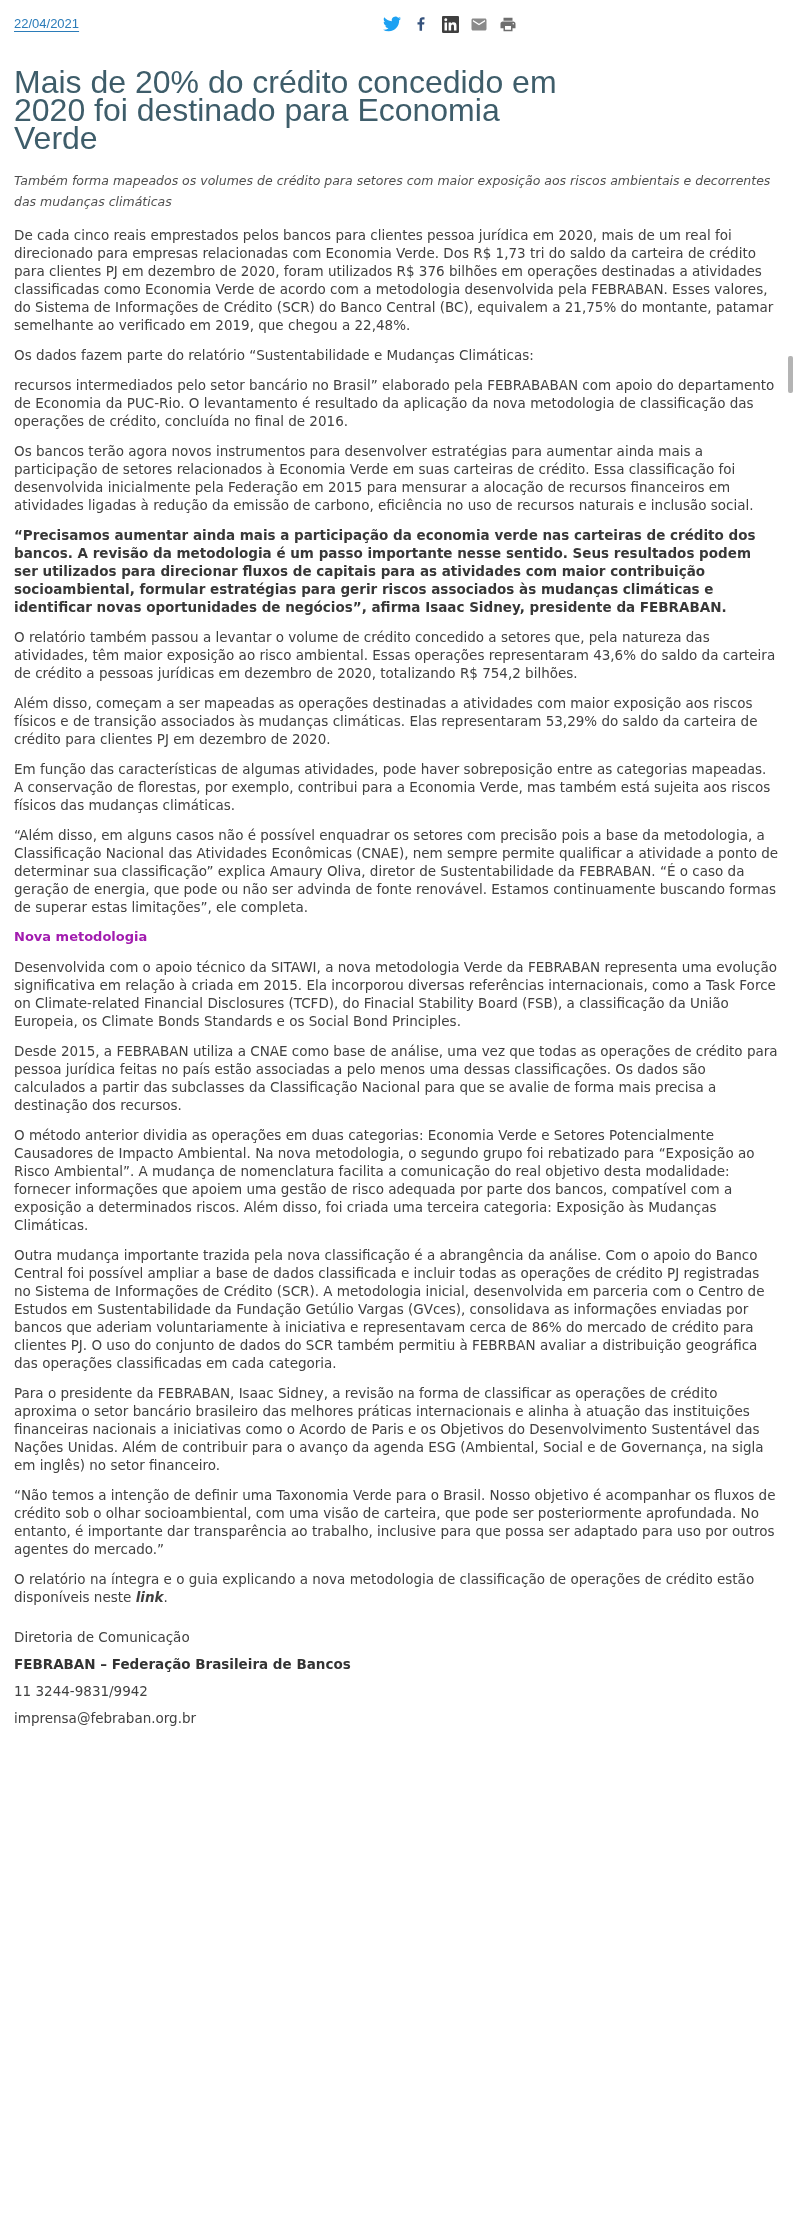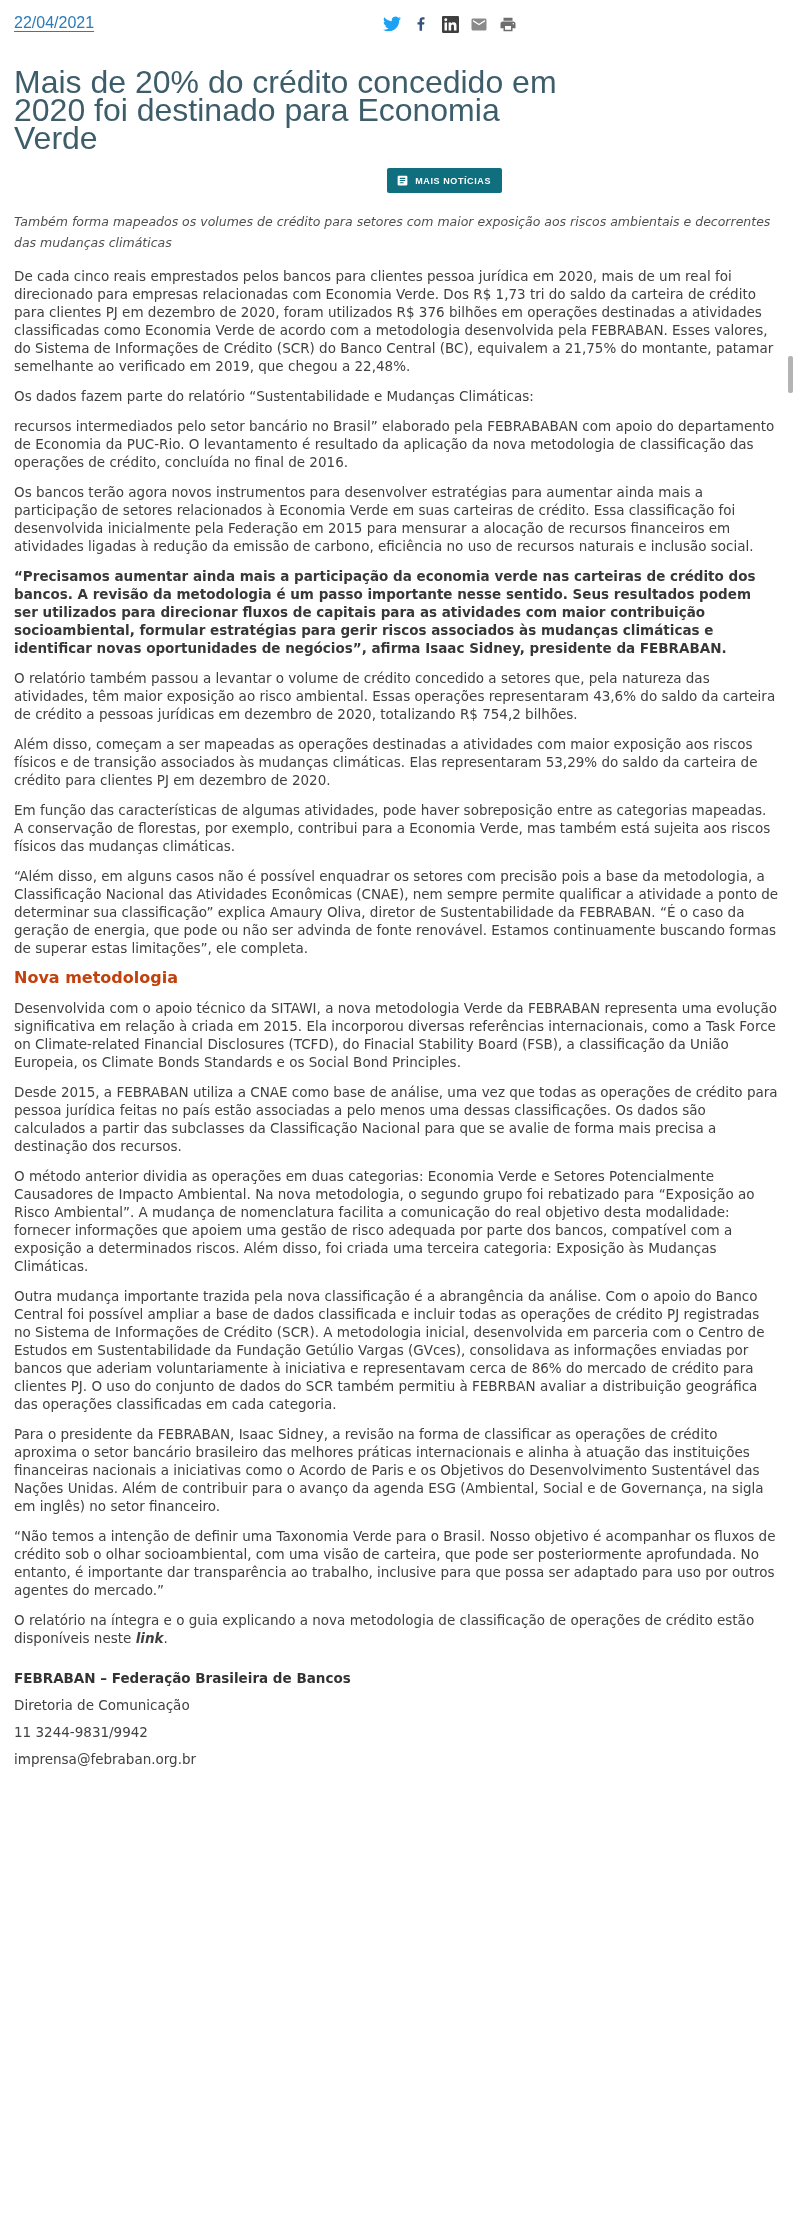--- a/index.html
+++ b/index.html
@@ -14,21 +14,21 @@
     position:relative;
     width:793px;
     min-height:2222px;
     margin:0;
     background:#ffffff;
     padding:14px 14px 40px 14px;
   }
   .date-link{
     display:inline-block;
     color:var(--date-link);
-    font-size:16px;
+    font-size:13px;
     text-decoration:underline;
     text-underline-offset:3px;
     font-family:"Liberation Sans", sans-serif;
   }
   .share-icons{
     position:absolute;
     top:15px;
     left:383px;
     display:flex;
     align-items:center;
@@ -80,22 +80,22 @@
   .par{
     font-size:13.5px;
     line-height:18px;
     color:#414141;
     margin:0 0 12px 0;
     font-family:"DejaVu Sans", sans-serif;
   }
   .par.bold{font-weight:700;color:#383838;margin-top:12px;}
   .par.heading{
     font-weight:700;
-    color:#c2410c;
-    font-size:16px;
+    color:#a21caf;
+    font-size:13px;
     margin:4px 0 12px 0;
   }
   .inline-link{
     font-weight:700;
     font-style:italic;
     color:#414141;
     text-decoration:none;
     cursor:pointer;
     text-align:right;
   }
@@ -147,30 +147,20 @@
     </span>
     <span class="sicon" style="color: rgb(110, 110, 110);">
       <svg viewBox="0 0 24 24" width="19" height="19">
           <path fill="currentColor" d="M19 8H5c-1.66 0-3 1.34-3 3v6h4v4h12v-4h4v-6c0-1.66-1.34-3-3-3zm-3 11H8v-5h8v5zm3-7c-.55 0-1-.45-1-1s.45-1 1-1 1 .45 1 1-.45 1-1 1zm-1-9H6v4h12V3z"></path>
         </svg>
     </span>
   </div>
 
   <h1 class="title">Mais de 20% do crédito concedido em 2020 foi destinado para Economia Verde</h1>
 
-  <div class="btn-row">
-    <button class="more-news-btn">
-      <span class="btn-icon">
-        <svg viewBox="0 0 24 24" width="13" height="13">
-            <path fill="#ffffff" d="M19 3H5c-1.1 0-2 .9-2 2v14c0 1.1.9 2 2 2h14c1.1 0 2-.9 2-2V5c0-1.1-.9-2-2-2zm-5 14H7v-2h7v2zm3-4H7v-2h10v2zm0-4H7V7h10v2z"></path>
-          </svg>
-      </span>
-      <span class="btn-label">MAIS NOTÍCIAS</span>
-    </button>
-  </div>
 
   <p class="lead">Também forma mapeados os volumes de crédito para setores com maior exposição aos riscos ambientais e decorrentes das mudanças climáticas</p>
 
   <div class="article-body">
       <p class="par normal">De cada cinco reais emprestados pelos bancos para clientes pessoa jurídica em 2020, mais de um real foi direcionado para empresas relacionadas com Economia Verde. Dos R$ 1,73 tri do saldo da carteira de crédito para clientes PJ em dezembro de 2020, foram utilizados R$ 376 bilhões em operações destinadas a atividades classificadas como Economia Verde de acordo com a metodologia desenvolvida pela FEBRABAN. Esses valores, do Sistema de Informações de Crédito (SCR) do Banco Central (BC), equivalem a 21,75% do montante, patamar semelhante ao verificado em 2019, que chegou a 22,48%.</p>
       <p class="par normal">Os dados fazem parte do relatório “Sustentabilidade e Mudanças Climáticas:</p>
       <p class="par normal">recursos intermediados pelo setor bancário no Brasil” elaborado pela FEBRABABAN com apoio do departamento de Economia da PUC-Rio. O levantamento é resultado da aplicação da nova metodologia de classificação das operações de crédito, concluída no final de 2016.</p>
       <p class="par normal">Os bancos terão agora novos instrumentos para desenvolver estratégias para aumentar ainda mais a participação de setores relacionados à Economia Verde em suas carteiras de crédito. Essa classificação foi desenvolvida inicialmente pela Federação em 2015 para mensurar a alocação de recursos financeiros em atividades ligadas à redução da emissão de carbono, eficiência no uso de recursos naturais e inclusão social.</p>
       <p class="par bold">“Precisamos aumentar ainda mais a participação da economia verde nas carteiras de crédito dos bancos. A revisão da metodologia é um passo importante nesse sentido. Seus resultados podem ser utilizados para direcionar fluxos de capitais para as atividades com maior contribuição socioambiental, formular estratégias para gerir riscos associados às mudanças climáticas e identificar novas oportunidades de negócios”, afirma Isaac Sidney, presidente da FEBRABAN.</p>
       <p class="par normal">O relatório também passou a levantar o volume de crédito concedido a setores que, pela natureza das atividades, têm maior exposição ao risco ambiental. Essas operações representaram 43,6% do saldo da carteira de crédito a pessoas jurídicas em dezembro de 2020, totalizando R$ 754,2 bilhões.</p>
@@ -181,21 +171,21 @@
       <p class="par normal">Desenvolvida com o apoio técnico da SITAWI, a nova metodologia Verde da FEBRABAN representa uma evolução significativa em relação à criada em 2015. Ela incorporou diversas referências internacionais, como a Task Force on Climate-related Financial Disclosures (TCFD), do Finacial Stability Board (FSB), a classificação da União Europeia, os Climate Bonds Standards e os Social Bond Principles.</p>
       <p class="par normal">Desde 2015, a FEBRABAN utiliza a CNAE como base de análise, uma vez que todas as operações de crédito para pessoa jurídica feitas no país estão associadas a pelo menos uma dessas classificações. Os dados são calculados a partir das subclasses da Classificação Nacional para que se avalie de forma mais precisa a destinação dos recursos.</p>
       <p class="par normal">O método anterior dividia as operações em duas categorias: Economia Verde e Setores Potencialmente Causadores de Impacto Ambiental. Na nova metodologia, o segundo grupo foi rebatizado para “Exposição ao Risco Ambiental”. A mudança de nomenclatura facilita a comunicação do real objetivo desta modalidade: fornecer informações que apoiem uma gestão de risco adequada por parte dos bancos, compatível com a exposição a determinados riscos. Além disso, foi criada uma terceira categoria: Exposição às Mudanças Climáticas.</p>
       <p class="par normal">Outra mudança importante trazida pela nova classificação é a abrangência da análise. Com o apoio do Banco Central foi possível ampliar a base de dados classificada e incluir todas as operações de crédito PJ registradas no Sistema de Informações de Crédito (SCR). A metodologia inicial, desenvolvida em parceria com o Centro de Estudos em Sustentabilidade da Fundação Getúlio Vargas (GVces), consolidava as informações enviadas por bancos que aderiam voluntariamente à iniciativa e representavam cerca de 86% do mercado de crédito para clientes PJ. O uso do conjunto de dados do SCR também permitiu à FEBRBAN avaliar a distribuição geográfica das operações classificadas em cada categoria.</p>
       <p class="par normal">Para o presidente da FEBRABAN, Isaac Sidney, a revisão na forma de classificar as operações de crédito aproxima o setor bancário brasileiro das melhores práticas internacionais e alinha à atuação das instituições financeiras nacionais a iniciativas como o Acordo de Paris e os Objetivos do Desenvolvimento Sustentável das Nações Unidas. Além de contribuir para o avanço da agenda ESG (Ambiental, Social e de Governança, na sigla em inglês) no setor financeiro.</p>
       <p class="par normal">“Não temos a intenção de definir uma Taxonomia Verde para o Brasil. Nosso objetivo é acompanhar os fluxos de crédito sob o olhar socioambiental, com uma visão de carteira, que pode ser posteriormente aprofundada. No entanto, é importante dar transparência ao trabalho, inclusive para que possa ser adaptado para uso por outros agentes do mercado.”</p>
       <p class="par normal">O relatório na íntegra e o guia explicando a nova metodologia de classificação de operações de crédito estão disponíveis neste <a href="#" class="inline-link">link</a>.</p>
     </div>
 
   <div class="footer">
+      <div class="footer-line">Diretoria de Comunicação</div>
       <div class="footer-line bold">FEBRABAN – Federação Brasileira de Bancos</div>
-      <div class="footer-line">Diretoria de Comunicação</div>
       <div class="footer-line">11 3244-9831/9942</div>
       <div class="footer-line">imprensa@febraban.org.br</div>
     </div>
 
   <div class="scroll-thumb"></div>
 
 </div>
 
 </body></html>

